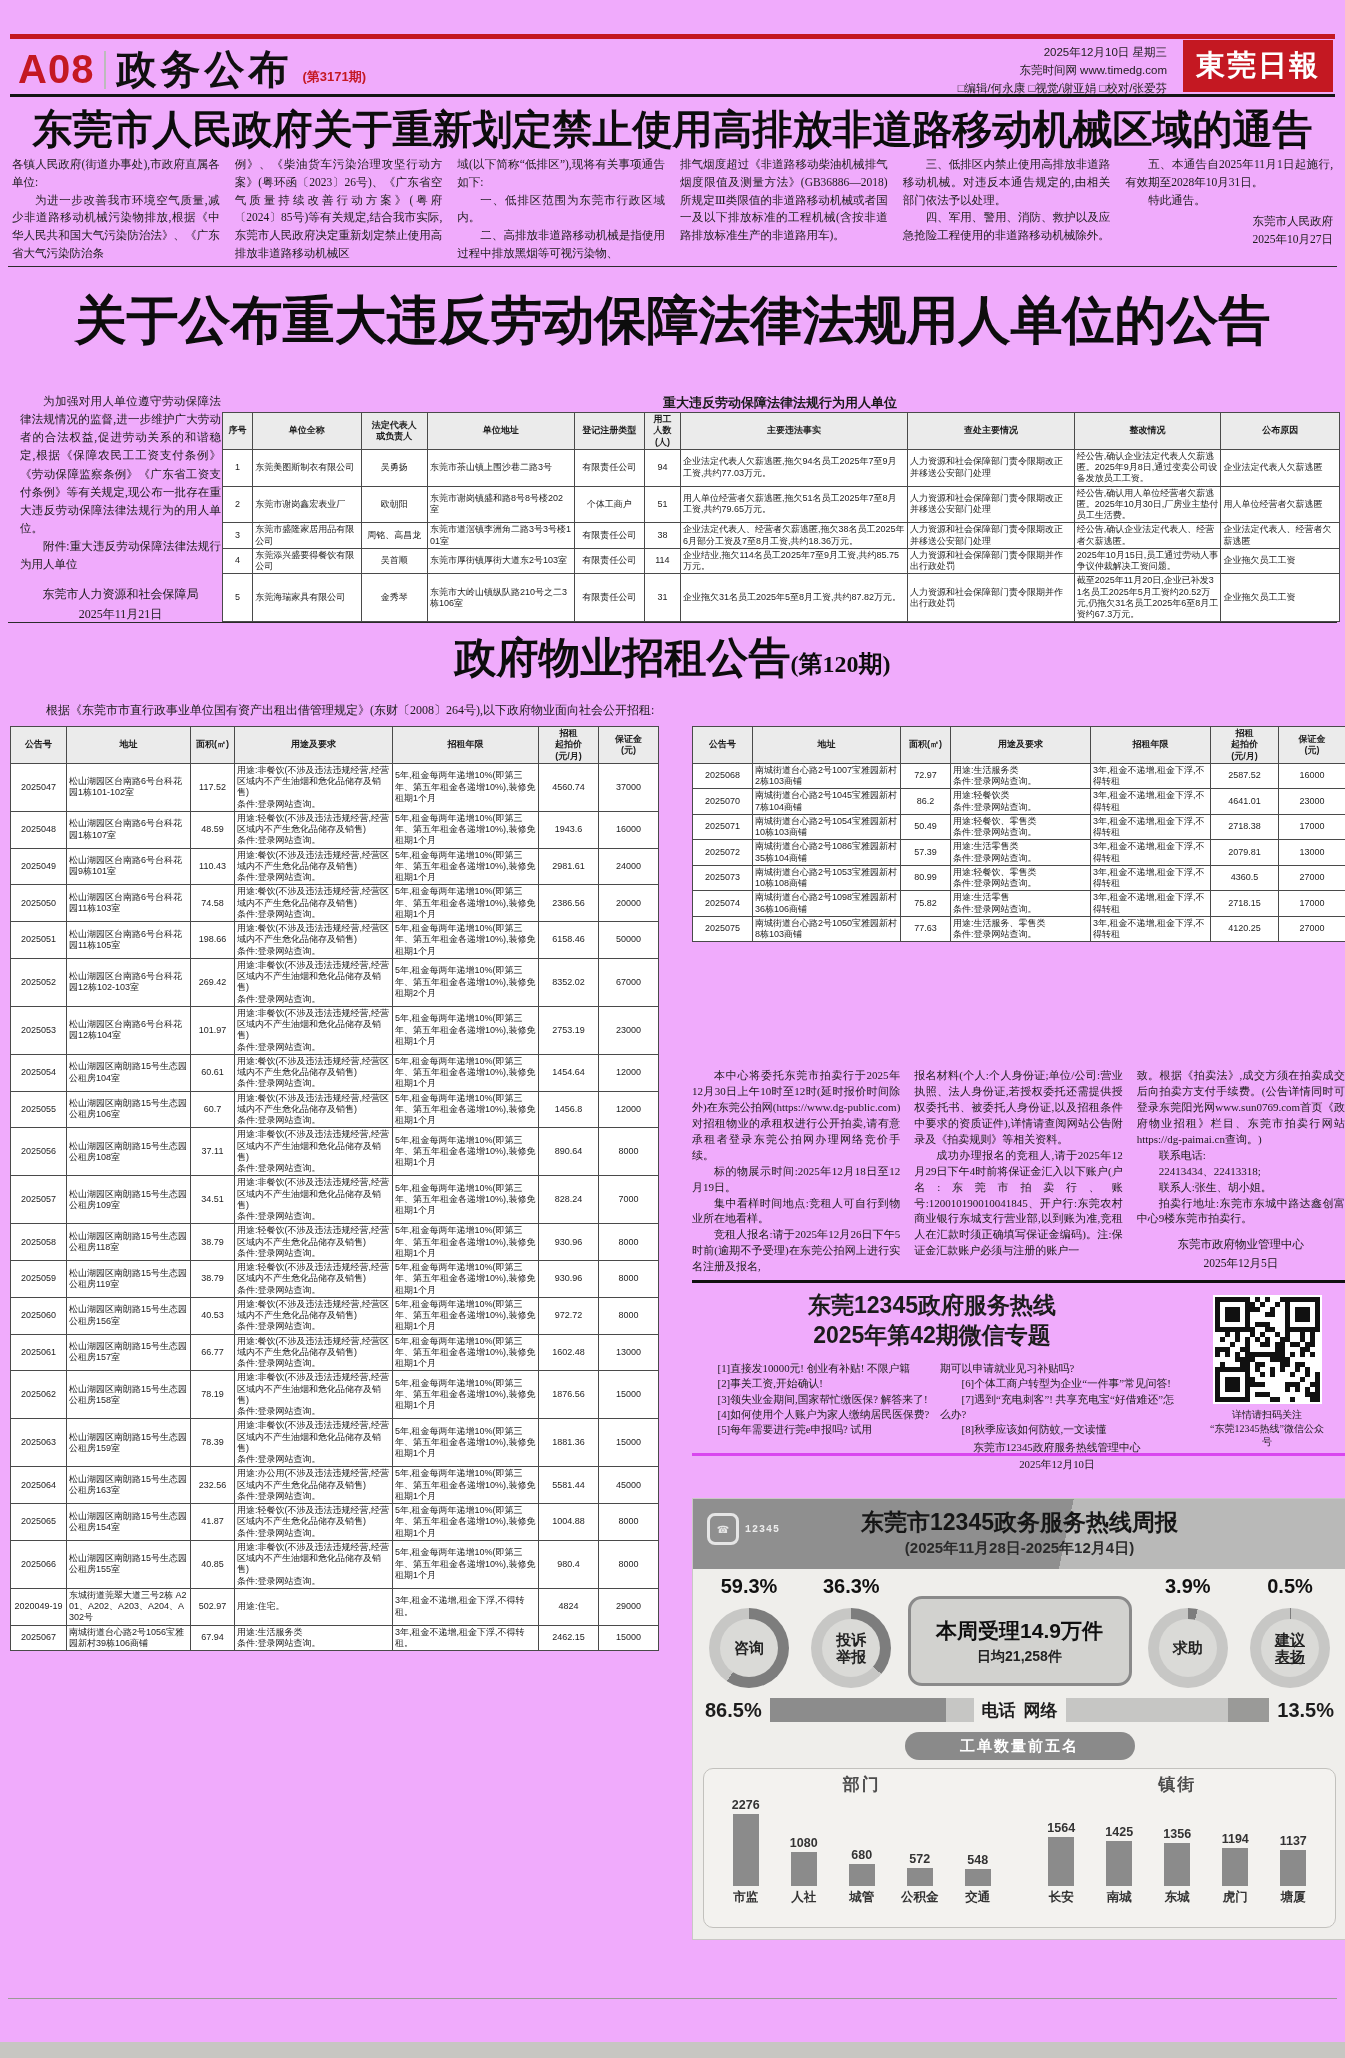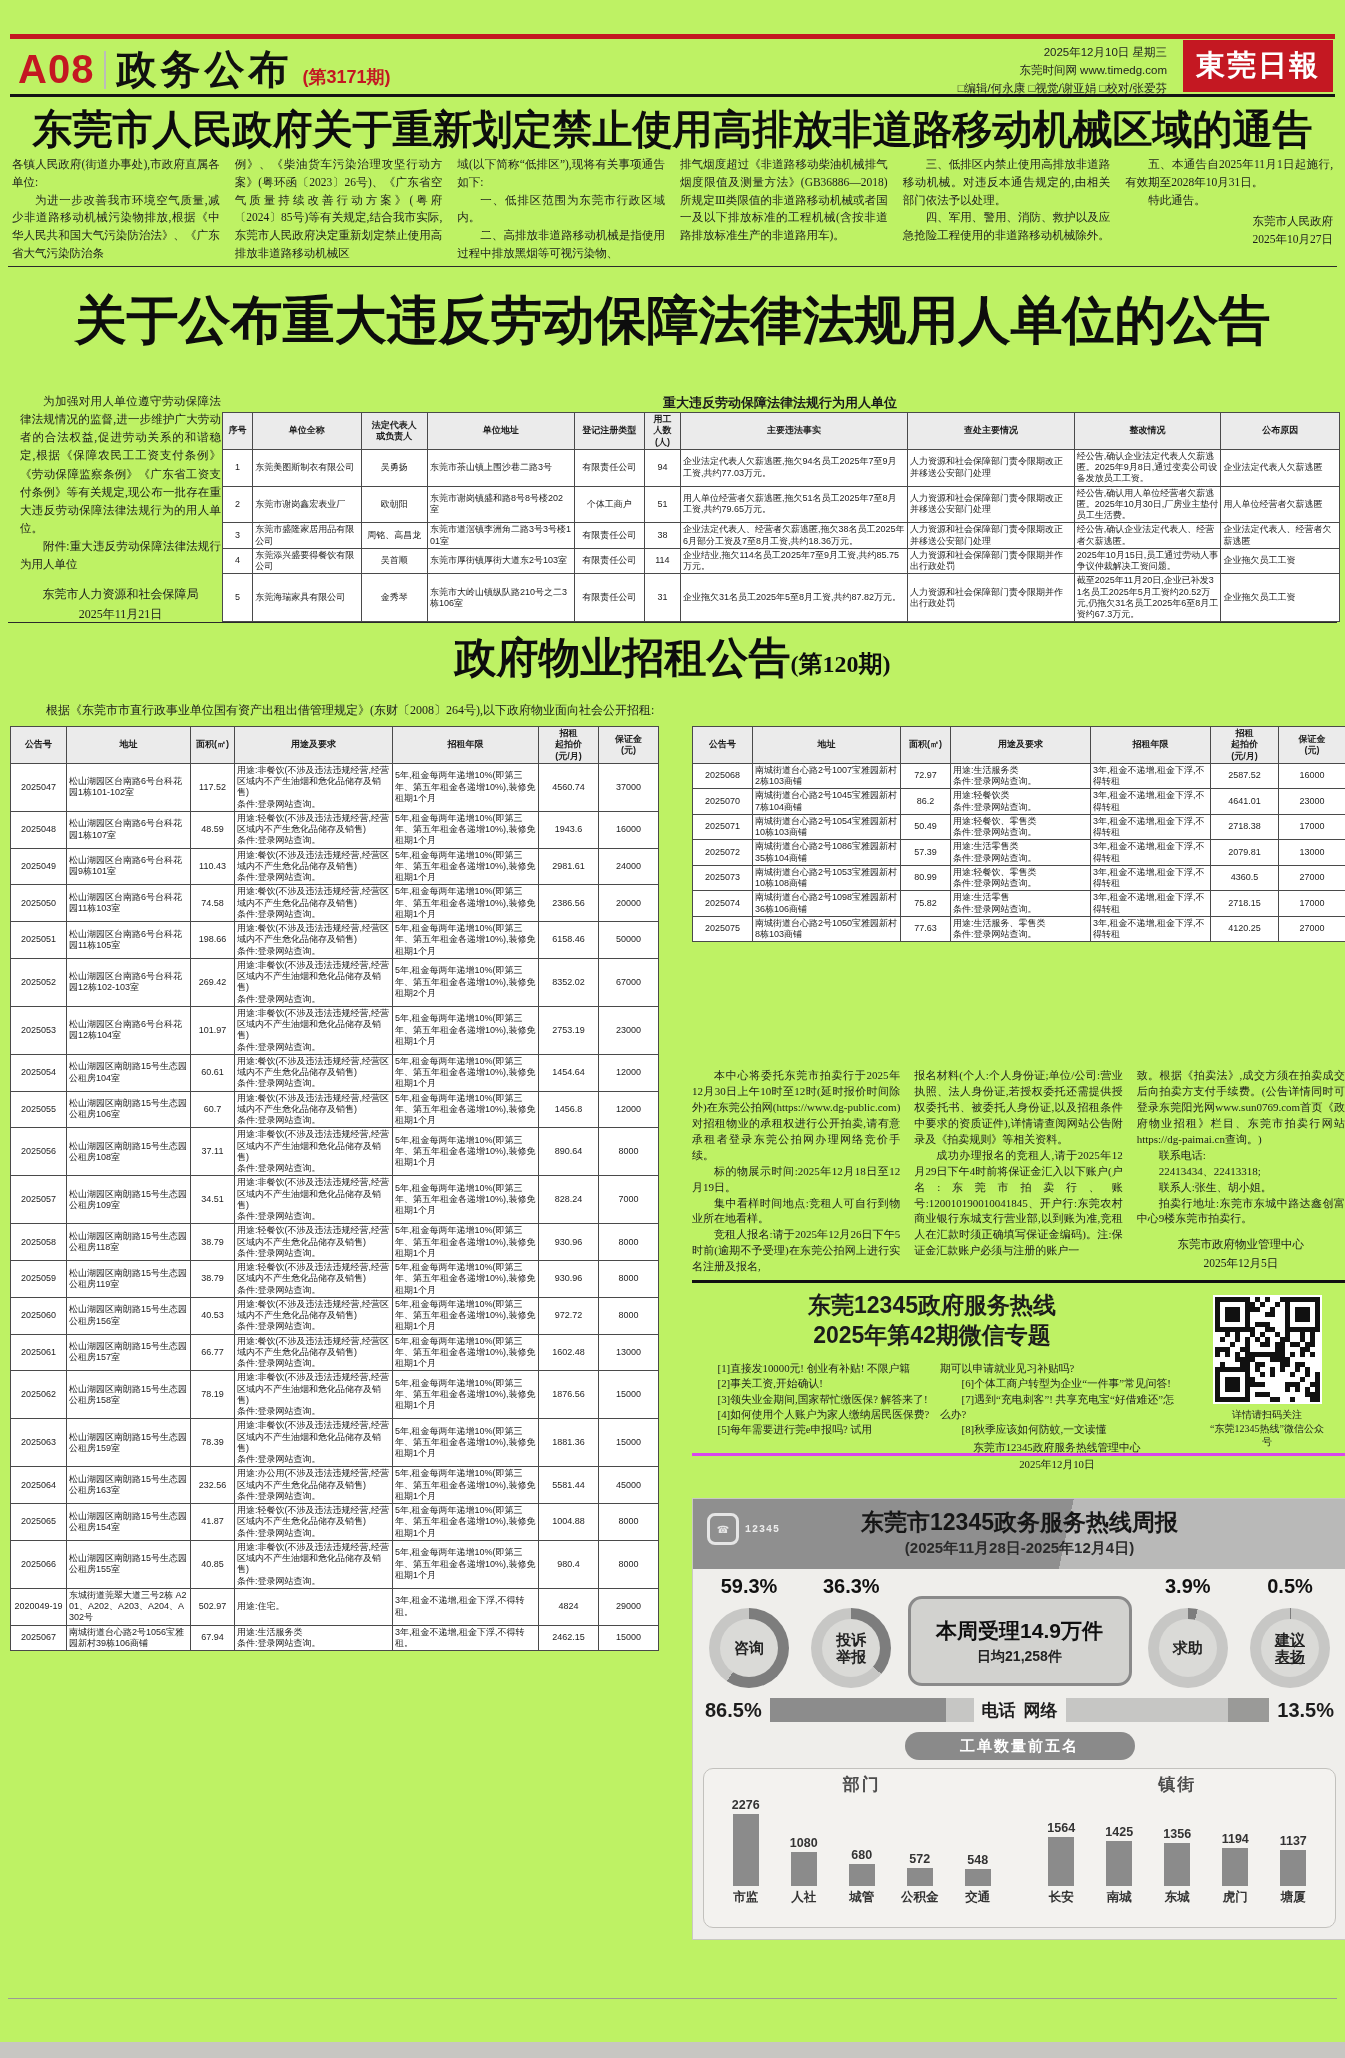--- a/index.html
+++ b/index.html
@@ -1,31 +1,31 @@
 <!DOCTYPE html>
 <html><head>
 <meta charset="utf-8">
 <style>
   html,body{margin:0;padding:0;background:#e9e8e4;}
-  .page{position:relative;width:1345px;height:2058px;background:#bef264;margin:0 auto;overflow:hidden;
+  .page{position:relative;width:1345px;height:2058px;background:#f0abfc;margin:0 auto;overflow:hidden;
         font-family:"Liberation Serif","DejaVu Serif",serif;color:#1c1c1c;}
   .abs{position:absolute;}
   .sans{font-family:"Liberation Sans","DejaVu Sans",sans-serif;}
   .rule-red{top:34px;left:10px;right:10px;height:5px;background:#c41822;}
   .rule-black{top:94px;left:10px;right:10px;height:3px;background:#141414;}
   .hr1{left:8px;right:8px;height:1px;background:#2b2b2b;}
   .hr-grey{left:8px;right:8px;height:1px;background:#9b9a96;}
   .bottom-band{top:2042px;left:0;right:0;height:16px;background:#c7c6c2;}
 
   
   .mast{top:42px;left:18px;display:flex;align-items:center;gap:10px;}
   .mast .pageno{font-size:40px;font-weight:900;color:#c41822;letter-spacing:1px;}
   .mast .sep{width:2px;height:38px;background:#bbb;}
   .mast .secname{font-size:40px;font-weight:900;color:#101010;letter-spacing:4px;}
-  .mast .issue{font-size:18px;font-weight:bold;color:#c41822;margin-top:14px;}
+  .mast .issue{font-size:13px;font-weight:bold;color:#c41822;margin-top:14px;}
   .meta{top:44px;right:178px;text-align:right;font-size:11.5px;line-height:1.55;color:#222;}
   .brand{top:40px;right:12px;width:150px;height:52px;background:#c41822;color:#fff;
          display:flex;align-items:center;justify-content:center;font-size:29px;font-weight:900;
          font-family:"Liberation Serif",serif;letter-spacing:2px;}
 
   
   .h1{top:102px;left:0;right:0;text-align:center;font-size:40px;font-weight:900;letter-spacing:0px;color:#0d0d0d;}
   .n1cols{top:156px;left:12px;right:12px;height:104px;display:flex;gap:15px;}
   .ncol{flex:1;font-size:11.5px;line-height:1.55;text-align:justify;}
   .para{margin:0;}

